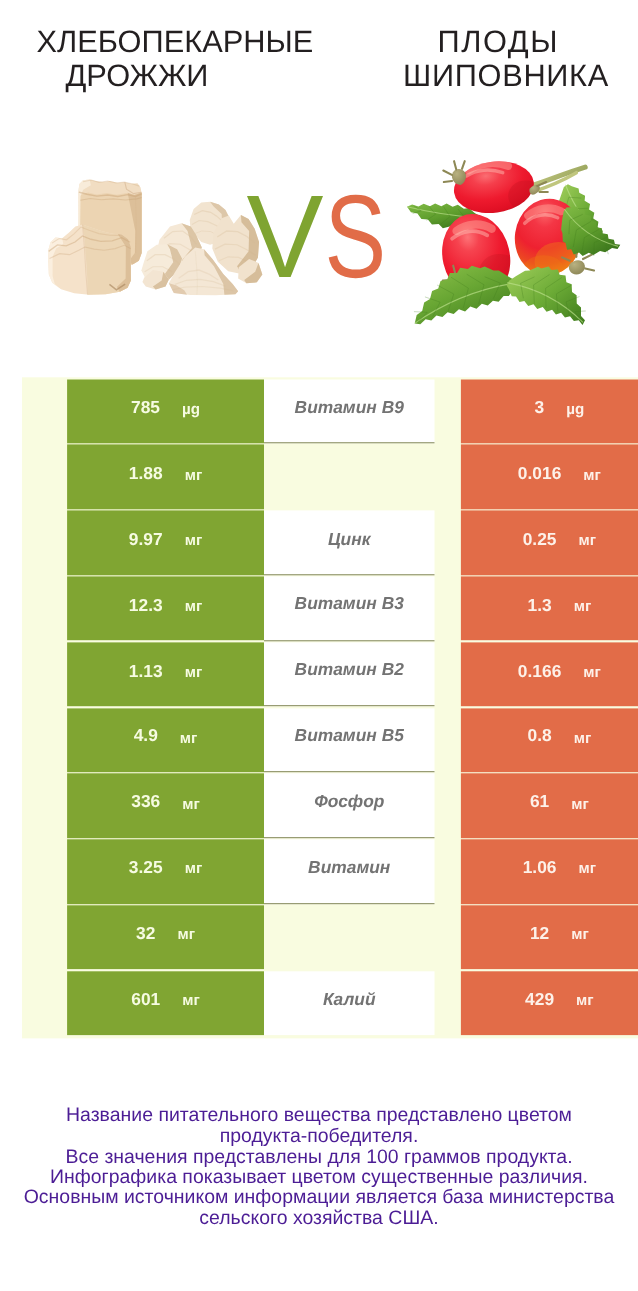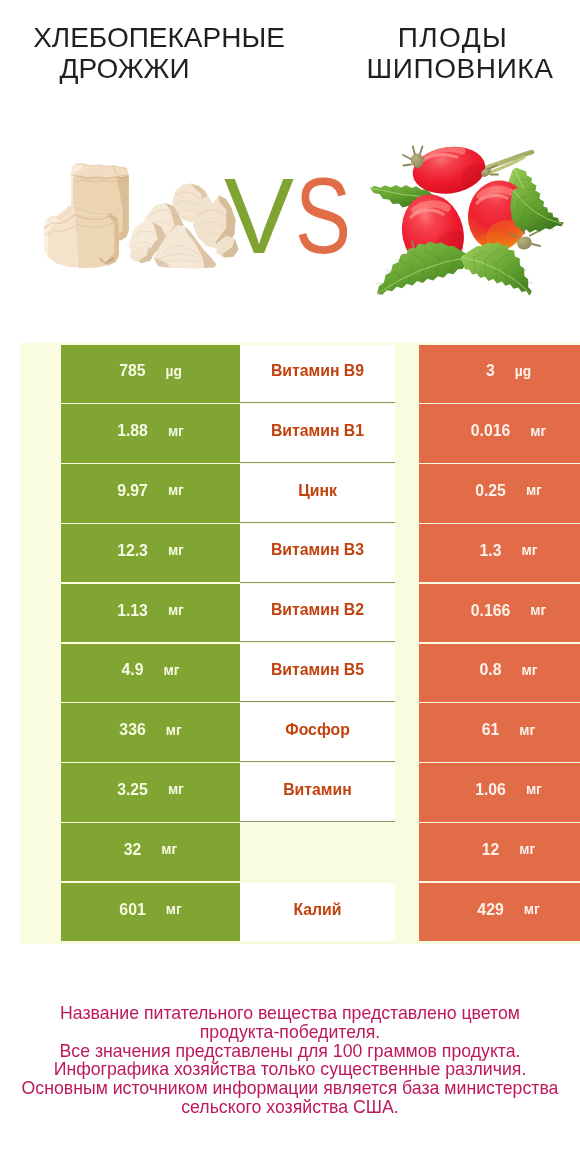--- a/index.html
+++ b/index.html
@@ -23,27 +23,27 @@
   .vs span{position:absolute;display:block;line-height:1;font-weight:400;}
   .vs .v{left:0px;top:0px;font-size:105px;color:#7fa431;transform:scaleY(1.02);transform-origin:top left;}
   .vs .s{left:71px;top:0px;font-size:105px;color:#e16c48;transform:scaleX(0.80) scaleY(1.02);transform-origin:top left;}
 
   
   .table{position:absolute;left:19.5px;top:343.2px;width:540px;background:#f9fce0;padding-top:1.5px;padding-bottom:1.5px;box-sizing:content-box;padding-left:40px;}
   .row{position:relative;height:59.8px;}
   .cell{position:absolute;top:0;height:58.3px;display:flex;align-items:center;justify-content:center;
         font-size:15.8px;font-weight:700;padding-bottom:5px;box-sizing:border-box;}
   .cell.left{left:1.5px;width:179px;background:#80a532;color:#f6fbe2;}
-  .cell.mid{left:180.5px;width:155px;background:#ffffff;color:#c2410c;border-bottom:1.4px solid #8d9265;height:58.6px;}
+  .cell.mid{left:180.5px;width:155px;background:#ffffff;color:#737373;border-bottom:1.4px solid #8d9265;height:58.6px;font-style:italic;}
   .cell.right{left:359.5px;width:179px;background:#e26c48;color:#fdf1e9;}
   .row:last-child .cell.mid{border-bottom:none;}
   .unit{font-size:13.8px;margin-left:20px;}
 
   
-  .note{position:absolute;left:0;top:1004px;width:580px;text-align:center;color:#be185d;
+  .note{position:absolute;left:0;top:1004px;width:580px;text-align:center;color:#4c1d95;
         font-size:17.7px;line-height:18.8px;}
 </style>
 </head>
 <body>
 
 <div class="page">
 
   <div class="titles">
     <div class="tline tl1">ХЛЕБОПЕКАРНЫЕ</div>
     <div class="tline tl2">ДРОЖЖИ</div>
@@ -291,21 +291,20 @@
   </div>
 
   <div class="table">
       <div class="row">
         <div class="cell left">785 <span class="unit">µg</span></div>
         <div class="cell mid">Витамин B9</div>
         <div class="cell right">3 <span class="unit">µg</span></div>
       </div>
       <div class="row">
         <div class="cell left">1.88 <span class="unit">мг</span></div>
-        <div class="cell mid">Витамин B1</div>
         <div class="cell right">0.016 <span class="unit">мг</span></div>
       </div>
       <div class="row">
         <div class="cell left">9.97 <span class="unit">мг</span></div>
         <div class="cell mid">Цинк</div>
         <div class="cell right">0.25 <span class="unit">мг</span></div>
       </div>
       <div class="row">
         <div class="cell left">12.3 <span class="unit">мг</span></div>
         <div class="cell mid">Витамин B3</div>
@@ -339,18 +338,18 @@
         <div class="cell left">601 <span class="unit">мг</span></div>
         <div class="cell mid">Калий</div>
         <div class="cell right">429 <span class="unit">мг</span></div>
       </div>
     </div>
 
   <div class="note">
       <div>Название питательного вещества представлено цветом</div>
       <div>продукта-победителя.</div>
       <div>Все значения представлены для 100 граммов продукта.</div>
-      <div>Инфографика хозяйства только существенные различия.</div>
+      <div>Инфографика показывает цветом существенные различия.</div>
       <div>Основным источником информации является база министерства</div>
       <div>сельского хозяйства США.</div>
     </div>
 
 </div>
 
 </body></html>

